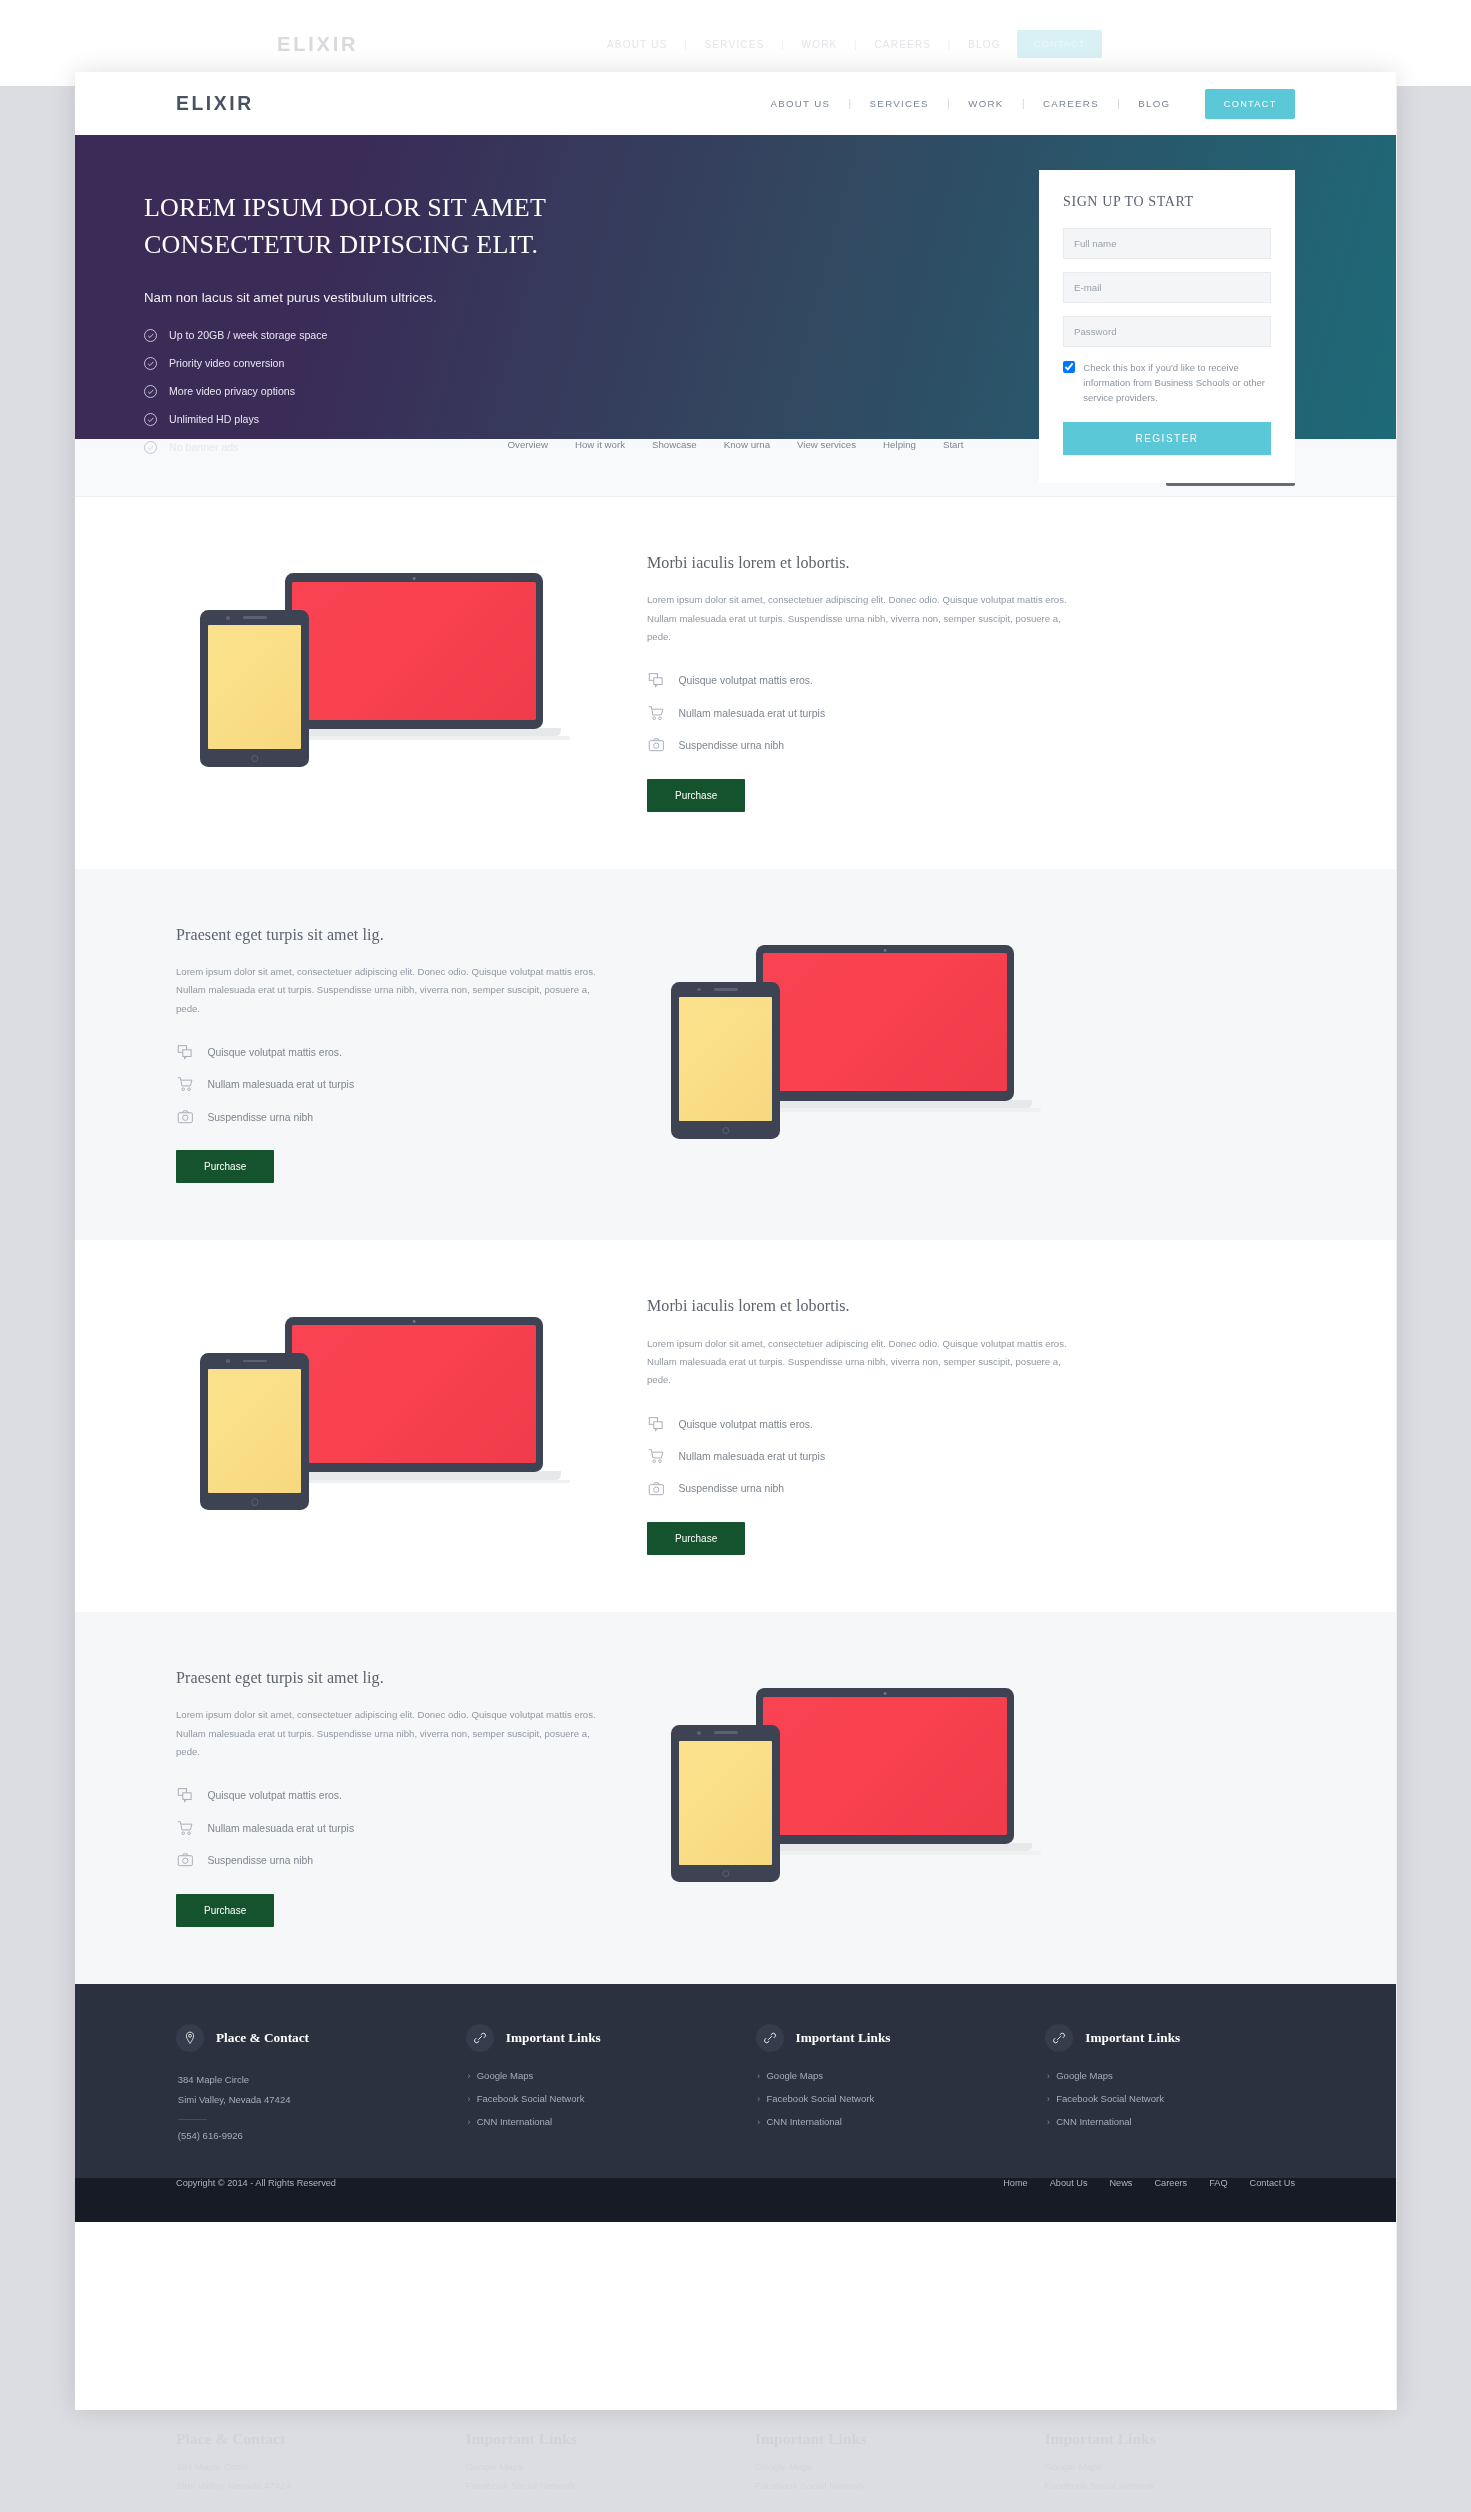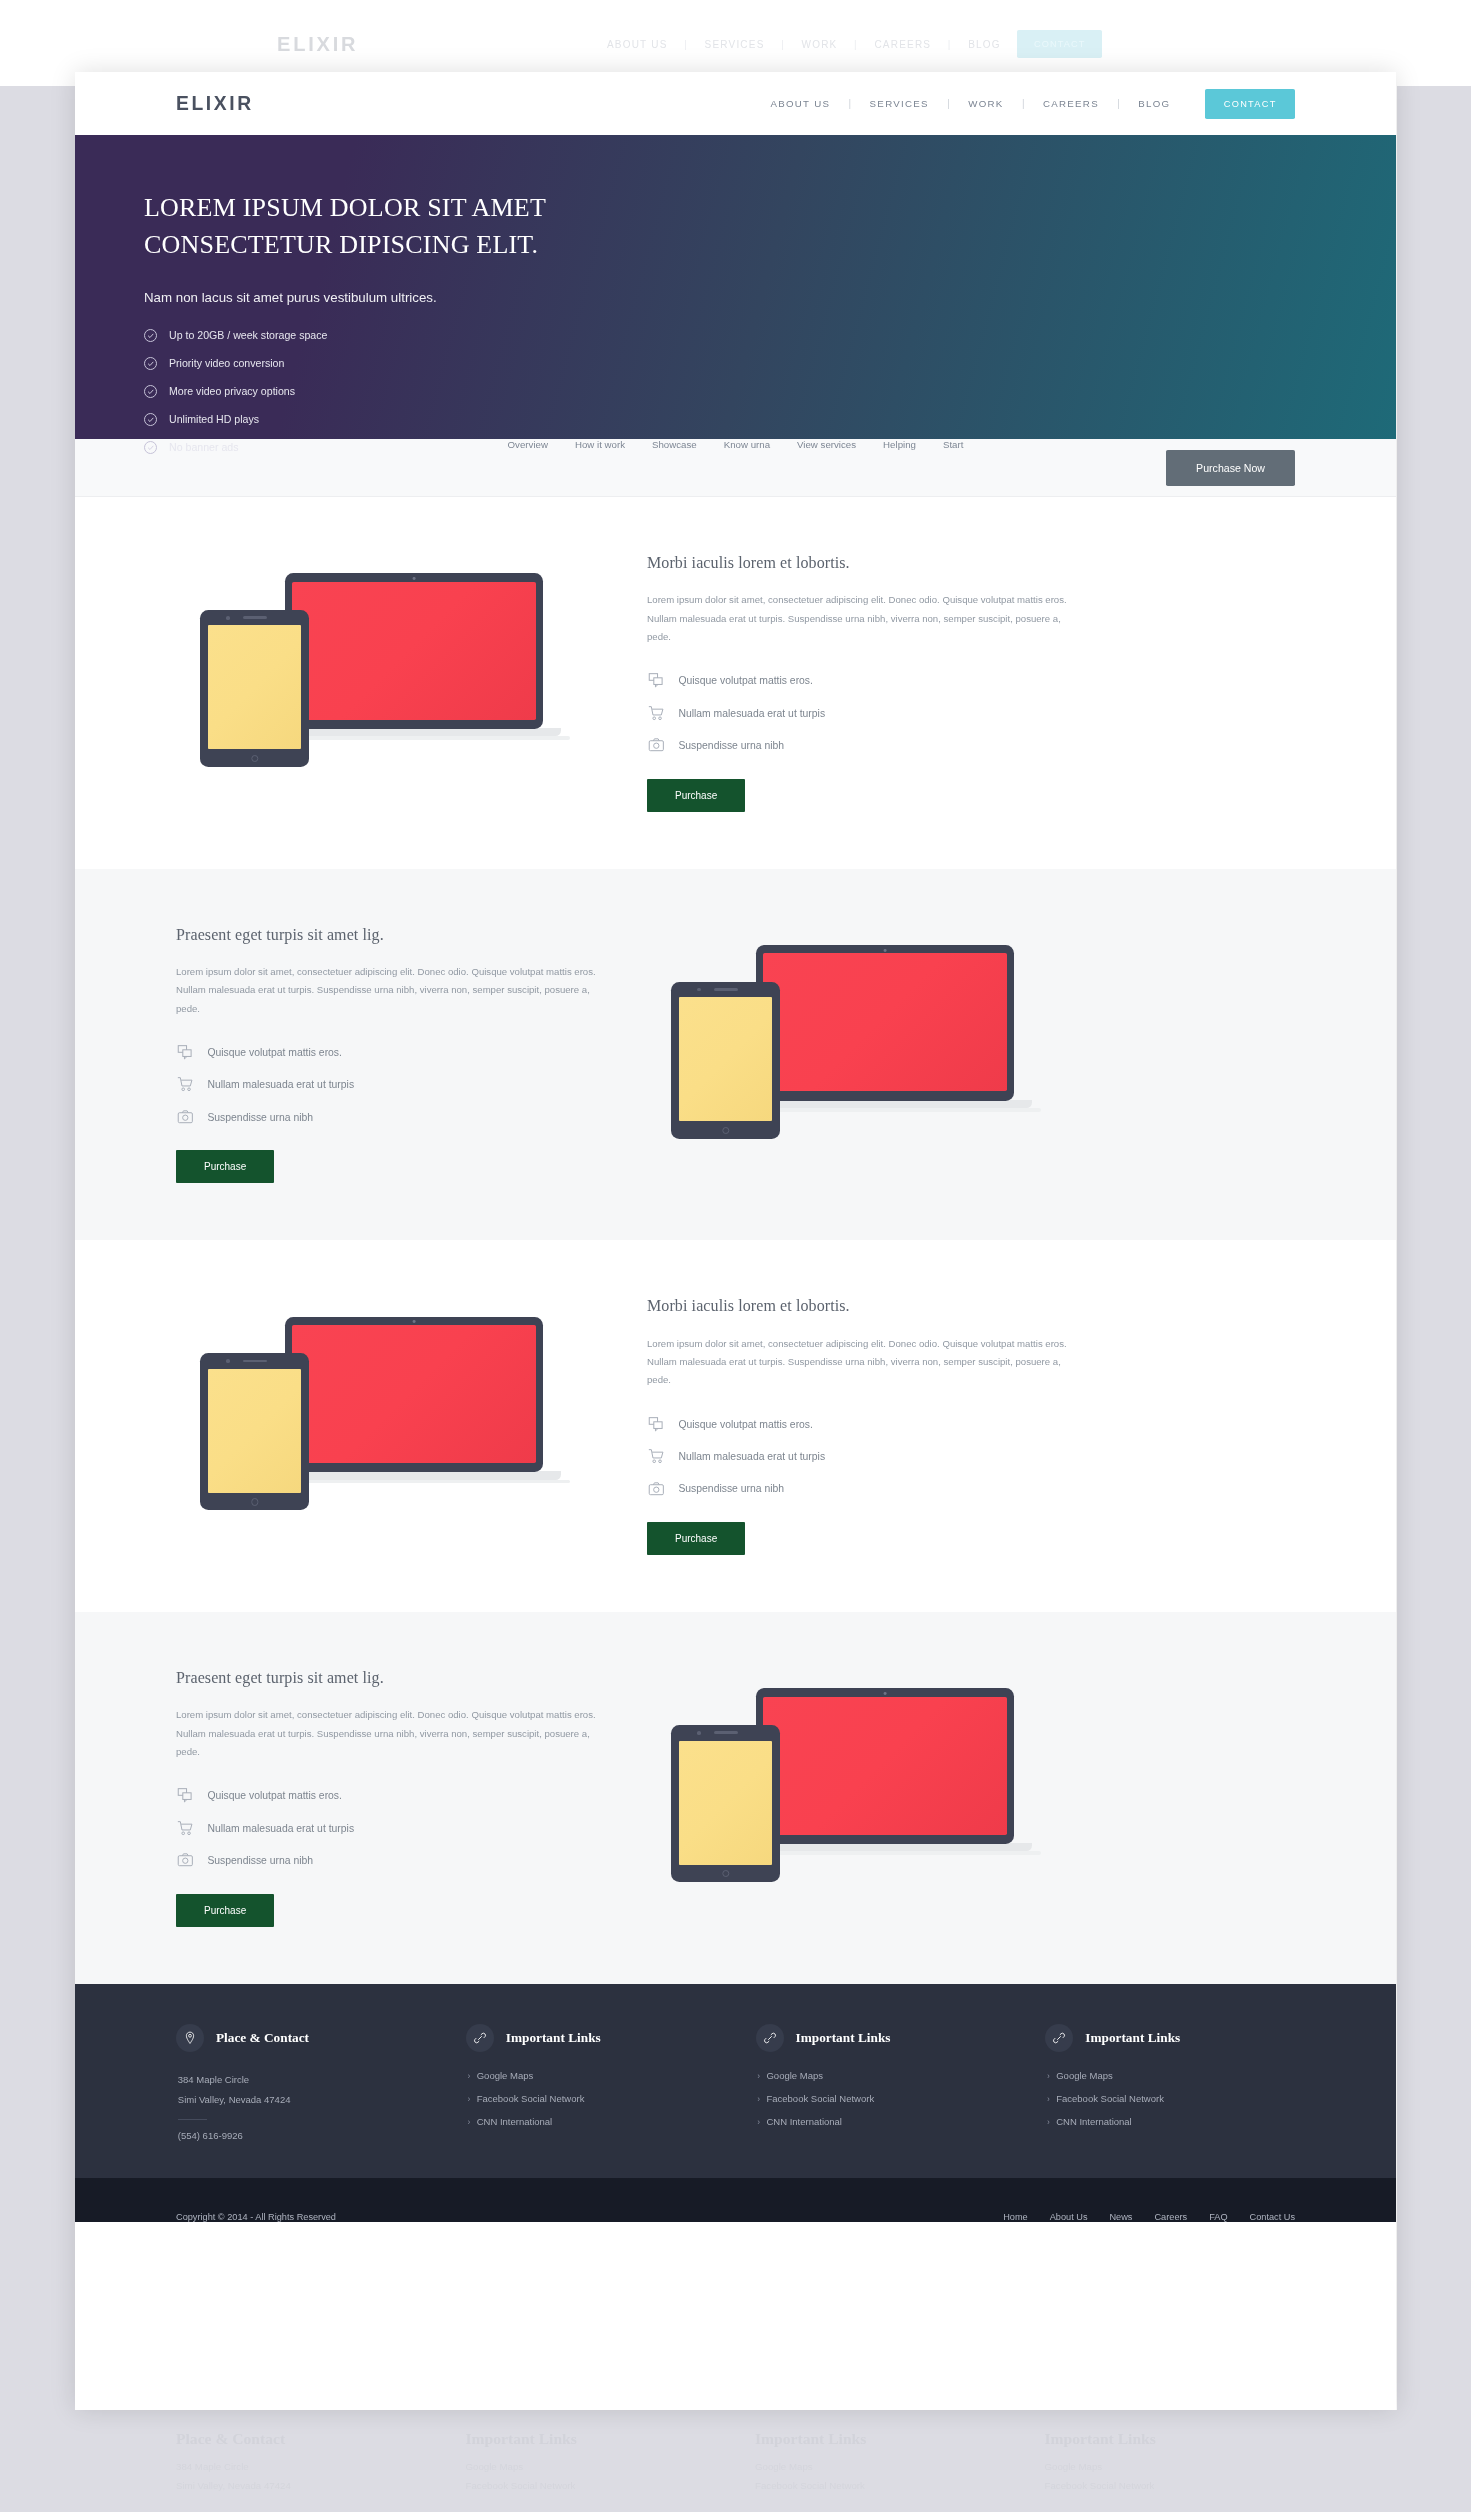--- a/index.html
+++ b/index.html
@@ -131,21 +131,21 @@
   .fcircle svg { width:14px; height:14px; }
   .ftitle { font-family:"Liberation Serif", serif; font-size:13.3px; color:#ffffff; font-weight:700; }
   .faddr { font-size:9.5px; color:#a7acb8; line-height:2.05; padding-left:1.8px; }
   .fdiv { width:29px; height:0.9px; background:#454b5c; margin:10px 0 10px 1.8px; }
   .fphone { font-size:9.5px; color:#a7acb8; padding-left:1.8px; }
   .flinks { list-style:none; padding-left:1.8px; }
   .flinks li { font-size:9.5px; color:#a7acb8; margin-bottom:12px; display:flex; align-items:center; }
   .flinks .arw { color:#8a90a0; margin-right:6.4px; font-size:8.3px; }
   .flinks a { color:#a7acb8; text-decoration:none; }
 
-  .copybar { background:#171b26; height:44px; display:flex; align-items:flex-end;
+  .copybar { background:#171b26; height:44px; display:flex; align-items:flex-start;
     padding:0 101px; }
   .copytext { font-size:9.2px; color:#aeb3bf; }
   .copynav { margin-left:auto; display:flex; gap:22px; }
   .copynav a { font-size:9.2px; color:#aeb3bf; text-decoration:none; }
 </style>
 </head>
 <body>
 
 <div class="stage">
 
@@ -253,20 +253,31 @@
             <span class="chk">
               <svg viewBox="0 0 10 10">
                   <polyline points="1.5,5 4,7.5 8.5,2.5" fill="none" stroke="#d3d0e2" stroke-width="1.3"></polyline>
                 </svg>
             </span>
             <span>No banner ads</span>
           </li>
         </ul>
       </div>
 
+      <div class="signup">
+        <h3>SIGN UP TO START</h3>
+        <input type="text" placeholder="Full name" style="">
+        <input type="text" placeholder="E-mail" style="">
+        <input type="text" placeholder="Password" style="">
+        <div class="chk-row">
+          <input type="checkbox" checked="" style="">
+          <label>Check this box if you'd like to receive information from Business Schools or other service providers.</label>
+        </div>
+        <button class="btn-register">REGISTER</button>
+      </div>
     </div>
 
     <div class="subnav">
       <div class="subnav-links">
         <a href="#">Overview</a>
         <a href="#">How it work</a>
         <a href="#">Showcase</a>
         <a href="#">Know urna</a>
         <a href="#">View services</a>
         <a href="#">Helping</a>

